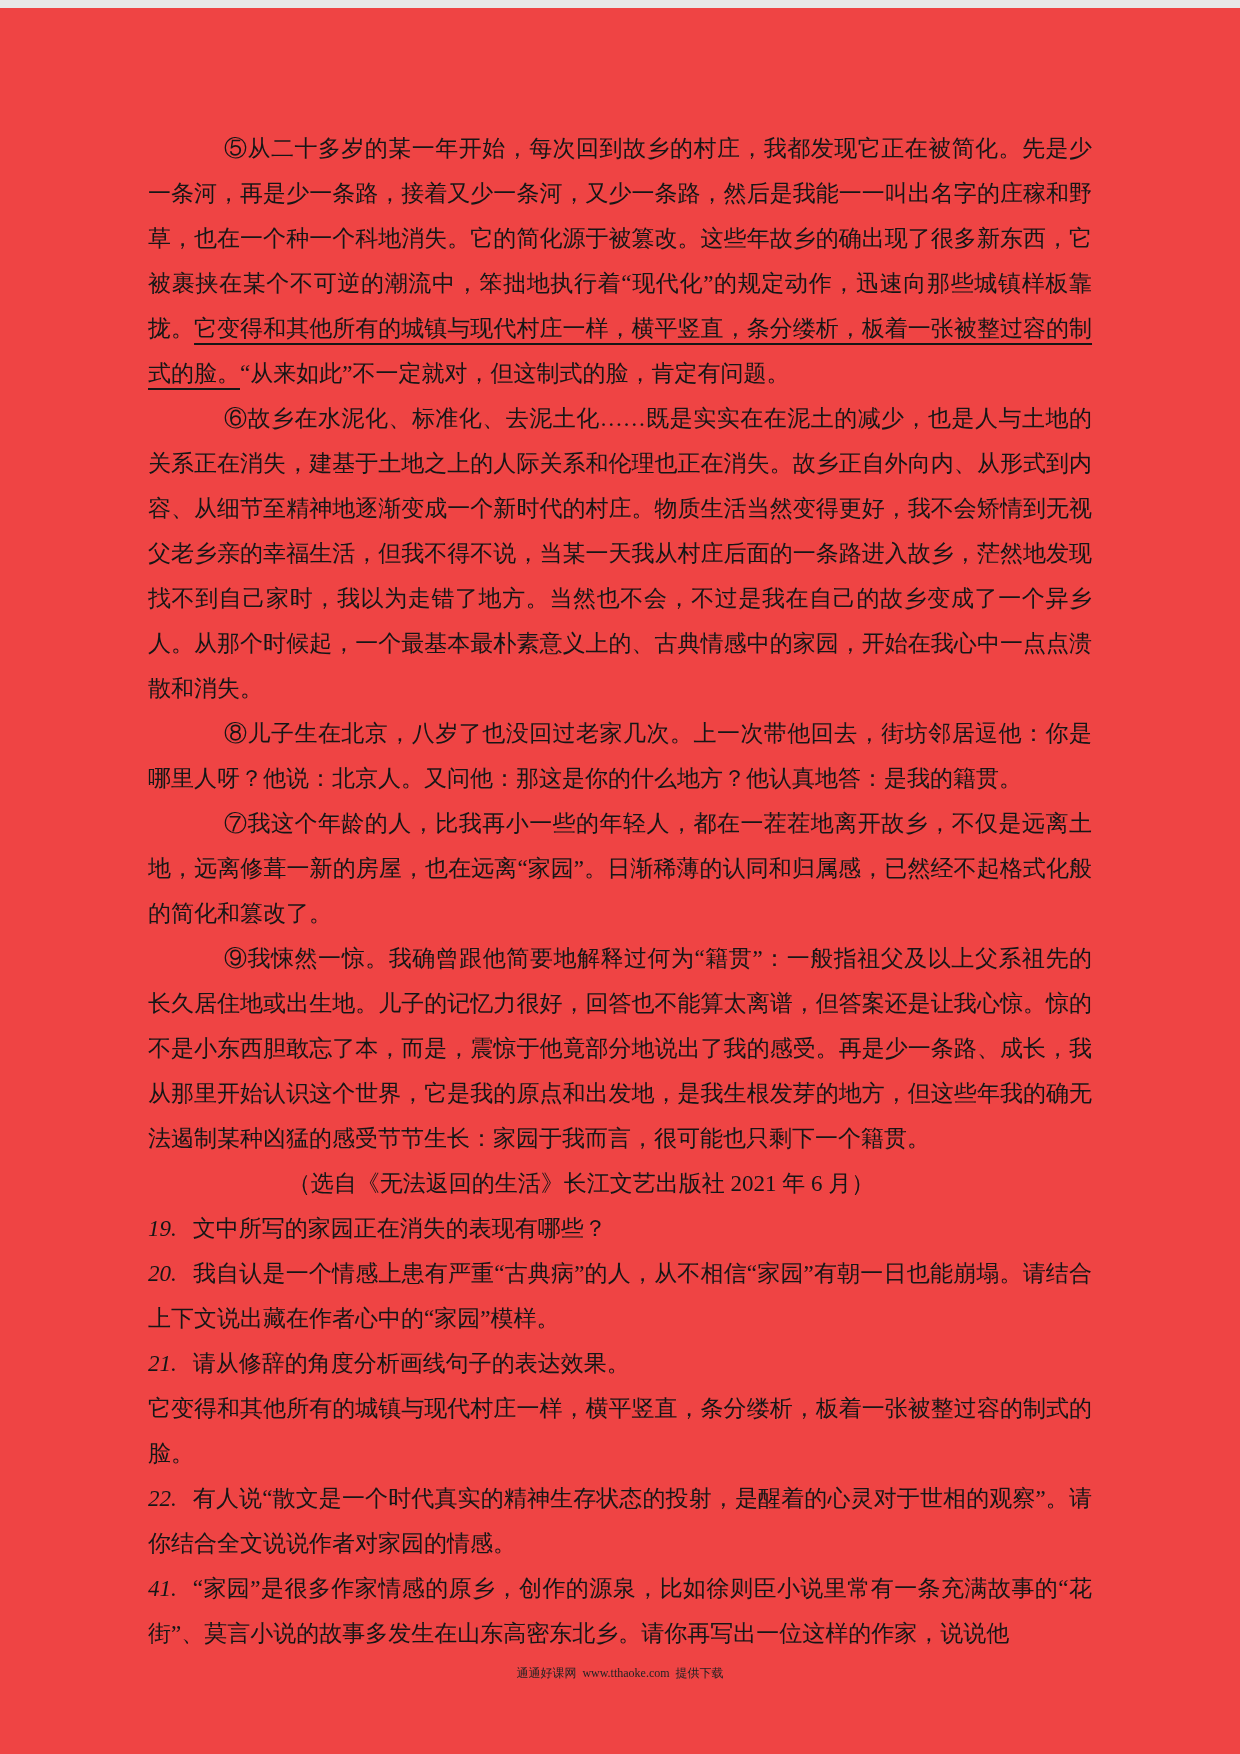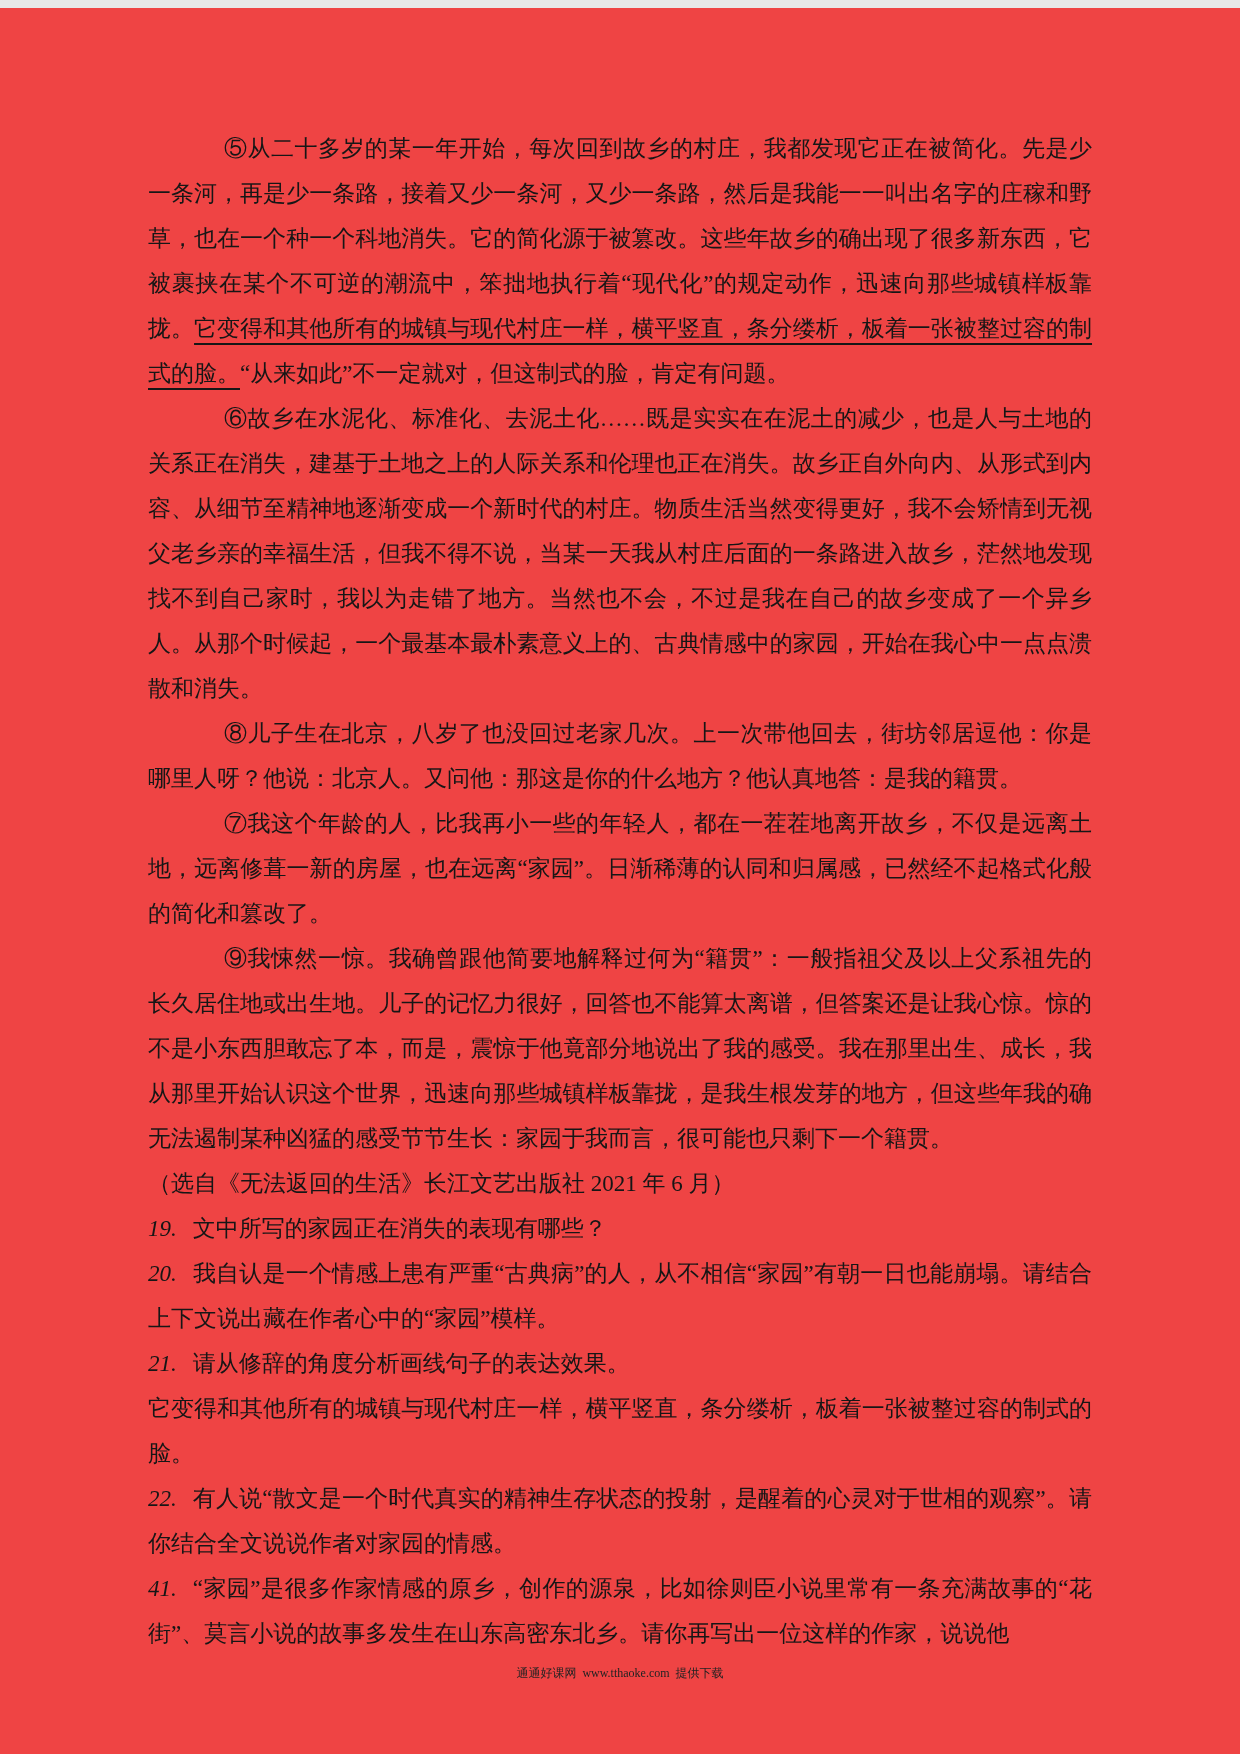--- a/index.html
+++ b/index.html
@@ -22,21 +22,21 @@
     text-justify:inter-ideograph;
   }
   .para { margin:0; text-indent:76px; }
   .underline {
     text-decoration:underline;
     text-underline-offset:7px;
     text-decoration-thickness:1.5px;
   }
   .source {
     margin:0;
-    text-align:left;
+    text-align:center;
     padding-right:78px;
     text-indent:0;
   }
   .q { margin:0; text-indent:0; }
   .qnum { margin-right:16px;font-style:italic; }
   .footer {
     position:absolute;
     left:0; right:0;
     top:1650px;
     text-align:center;
@@ -50,21 +50,21 @@
 </head>
 <body>
 
 <div class="page">
   <div class="content">
     <div>
         <p class="para"><span>⑤从二十多岁的某一年开始，每次回到故乡的村庄，我都发现它正在被简化。先是少一条河，再是少一条路，接着又少一条河，又少一条路，然后是我能一一叫出名字的庄稼和野草，也在一个种一个科地消失。它的简化源于被篡改。这些年故乡的确出现了很多新东西，它被裹挟在某个不可逆的潮流中，笨拙地执行着“现代化”的规定动作，迅速向那些城镇样板靠拢。</span><span class="underline">它变得和其他所有的城镇与现代村庄一样，横平竖直，条分缕析，板着一张被整过容的制式的脸。</span><span>“从来如此”不一定就对，但这制式的脸，肯定有问题。</span></p>
         <p class="para"><span>⑥故乡在水泥化、标准化、去泥土化……既是实实在在泥土的减少，也是人与土地的关系正在消失，建基于土地之上的人际关系和伦理也正在消失。故乡正自外向内、从形式到内容、从细节至精神地逐渐变成一个新时代的村庄。物质生活当然变得更好，我不会矫情到无视父老乡亲的幸福生活，但我不得不说，当某一天我从村庄后面的一条路进入故乡，茫然地发现找不到自己家时，我以为走错了地方。当然也不会，不过是我在自己的故乡变成了一个异乡人。从那个时候起，一个最基本最朴素意义上的、古典情感中的家园，开始在我心中一点点溃散和消失。</span></p>
         <p class="para"><span>⑧儿子生在北京，八岁了也没回过老家几次。上一次带他回去，街坊邻居逗他：你是哪里人呀？他说：北京人。又问他：那这是你的什么地方？他认真地答：是我的籍贯。</span></p>
         <p class="para"><span>⑦我这个年龄的人，比我再小一些的年轻人，都在一茬茬地离开故乡，不仅是远离土地，远离修葺一新的房屋，也在远离“家园”。日渐稀薄的认同和归属感，已然经不起格式化般的简化和篡改了。</span></p>
-        <p class="para"><span>⑨我悚然一惊。我确曾跟他简要地解释过何为“籍贯”：一般指祖父及以上父系祖先的长久居住地或出生地。儿子的记忆力很好，回答也不能算太离谱，但答案还是让我心惊。惊的不是小东西胆敢忘了本，而是，震惊于他竟部分地说出了我的感受。我在那里出生、成长，我从那里开始认识这个世界，迅速向那些城镇样板靠拢，是我生根发芽的地方，但这些年我的确无法遏制某种凶猛的感受节节生长：家园于我而言，很可能也只剩下一个籍贯。</span></p>
+        <p class="para"><span>⑨我悚然一惊。我确曾跟他简要地解释过何为“籍贯”：一般指祖父及以上父系祖先的长久居住地或出生地。儿子的记忆力很好，回答也不能算太离谱，但答案还是让我心惊。惊的不是小东西胆敢忘了本，而是，震惊于他竟部分地说出了我的感受。再是少一条路、成长，我从那里开始认识这个世界，它是我的原点和出发地，是我生根发芽的地方，但这些年我的确无法遏制某种凶猛的感受节节生长：家园于我而言，很可能也只剩下一个籍贯。</span></p>
       </div>
     <p class="source">（选自《无法返回的生活》长江文艺出版社 2021 年 6 月）</p>
     <div>
         <p class="q"><span class="qnum">19.</span><span>文中所写的家园正在消失的表现有哪些？</span></p>
         <p class="q"><span class="qnum">20.</span><span>我自认是一个情感上患有严重“古典病”的人，从不相信“家园”有朝一日也能崩塌。请结合上下文说出藏在作者心中的“家园”模样。</span></p>
         <p class="q"><span class="qnum">21.</span><span>请从修辞的角度分析画线句子的表达效果。</span></p>
         <p class="q">它变得和其他所有的城镇与现代村庄一样，横平竖直，条分缕析，板着一张被整过容的制式的脸。</p>
         <p class="q"><span class="qnum">22.</span><span>有人说“散文是一个时代真实的精神生存状态的投射，是醒着的心灵对于世相的观察”。请你结合全文说说作者对家园的情感。</span></p>
         <p class="q"><span class="qnum">41.</span><span>“家园”是很多作家情感的原乡，创作的源泉，比如徐则臣小说里常有一条充满故事的“花街”、莫言小说的故事多发生在山东高密东北乡。请你再写出一位这样的作家，说说他</span></p>
       </div>

